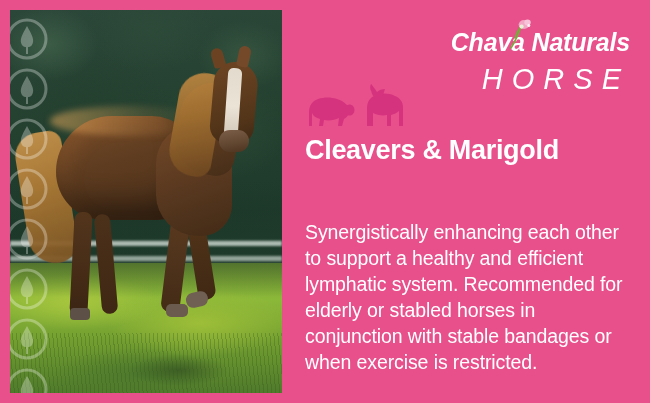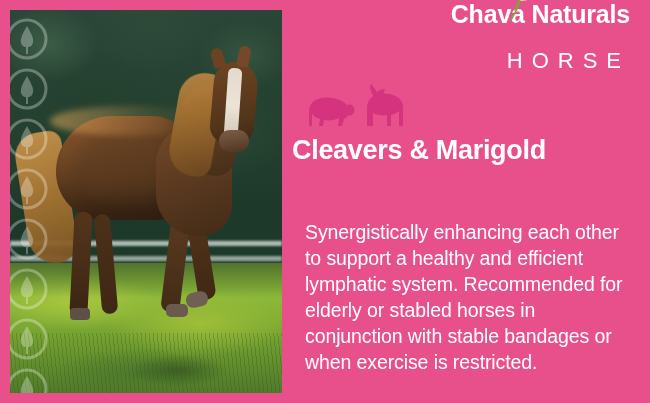--- a/index.html
+++ b/index.html
@@ -276,62 +276,63 @@
     left: 282px;
     top: 0;
     width: 368px;
     height: 403px;
     background: #e8508c;
   }
 
   .brand {
     position: absolute;
     right: 20px;
-    top: 2px;
+    top: 30px;
     text-align: right;
+    font-style: italic;
   }
   .brand-name {
     font-size: 25px;
     font-weight: bold;
     color: #ffffff;
     letter-spacing: -0.2px;
     line-height: 1;
     white-space: nowrap;
     position: relative;
     display: inline-block;
   }
   .brand-flower {
     position: absolute;
     left: 56px;
     top: -11px;
     width: 26px;
     height: 30px;
     pointer-events: none;
   }
   .brand-sub {
-    margin-top: 23px;
-    font-size: 22px;
+    margin-top: 10px;
+    font-size: 29px;
     font-weight: 300;
     color: #ffffff;
     letter-spacing: 9px;
     line-height: 1;
     white-space: nowrap;
   }
 
   .horse-icons {
     position: absolute;
     left: 23px;
     top: 80px;
     width: 104px;
     height: 48px;
   }
 
   .headline {
     position: absolute;
-    left: 10px;
+    left: 23px;
     top: 136px;
     width: 336px;
     font-size: 27px;
     font-weight: bold;
     color: #ffffff;
     letter-spacing: -0.3px;
     line-height: 1.1;
   }
 
   .body-text {

